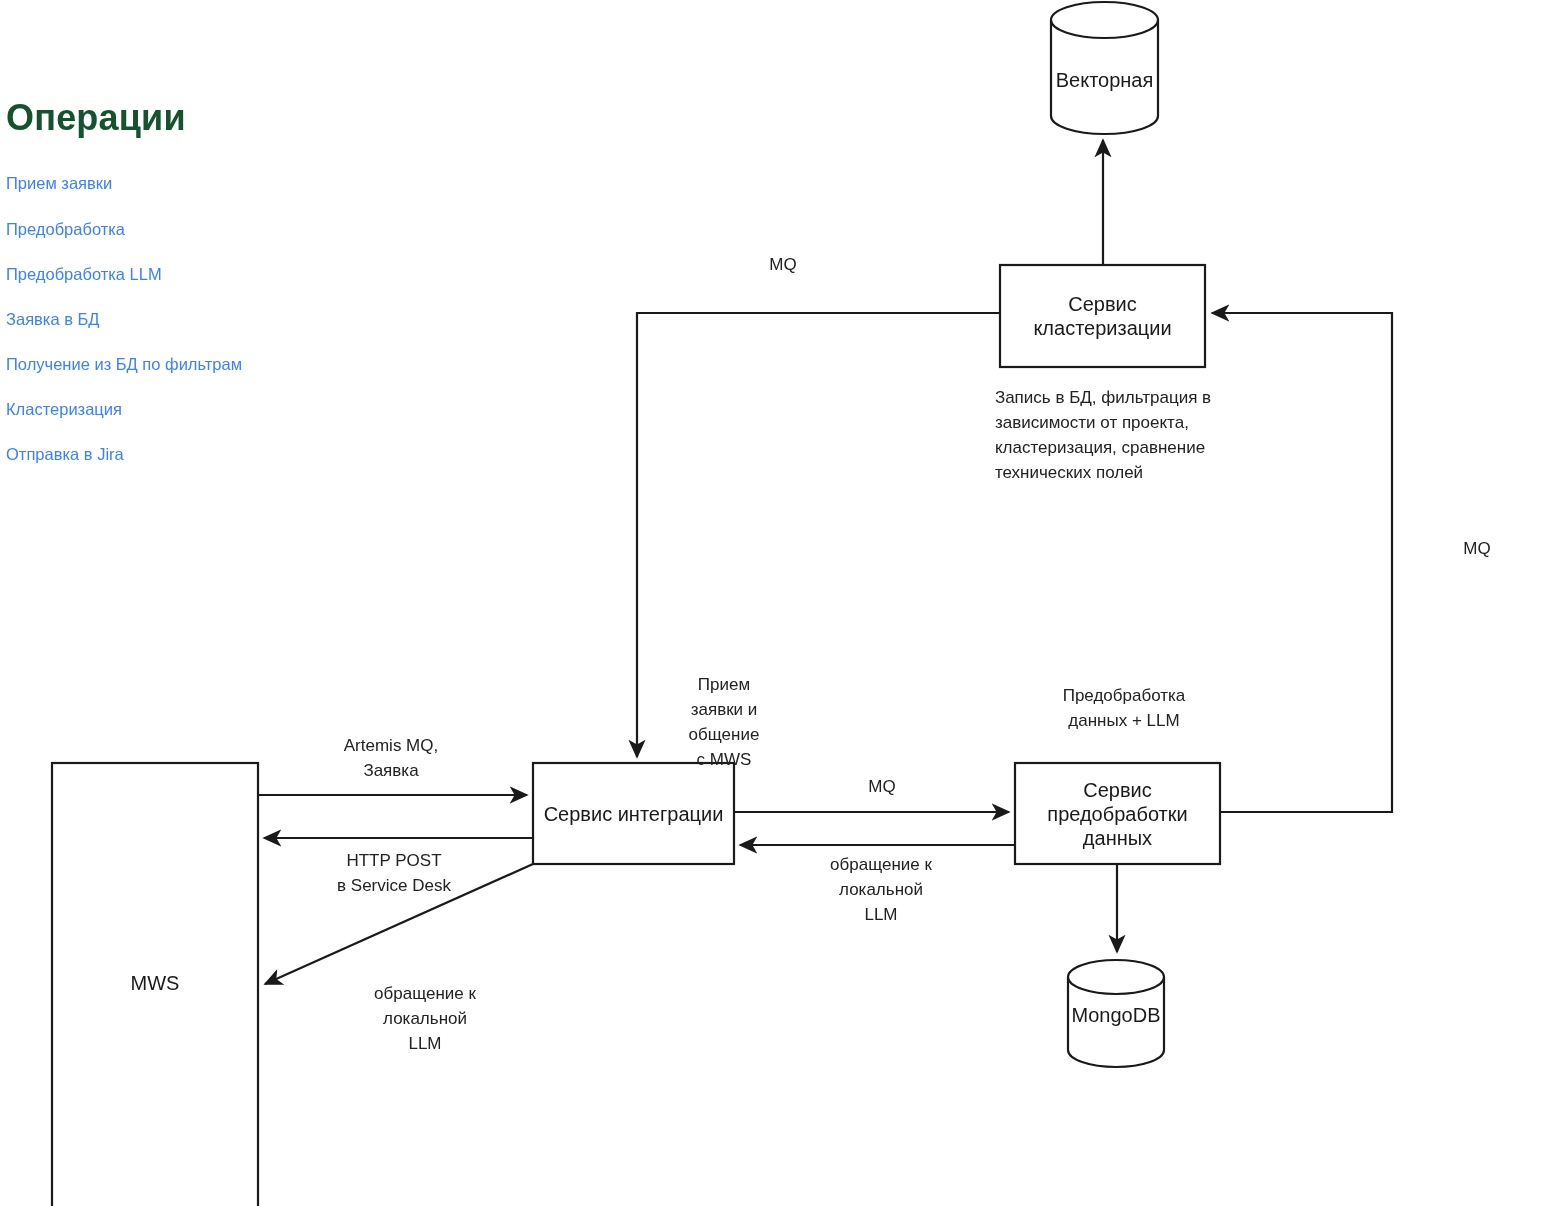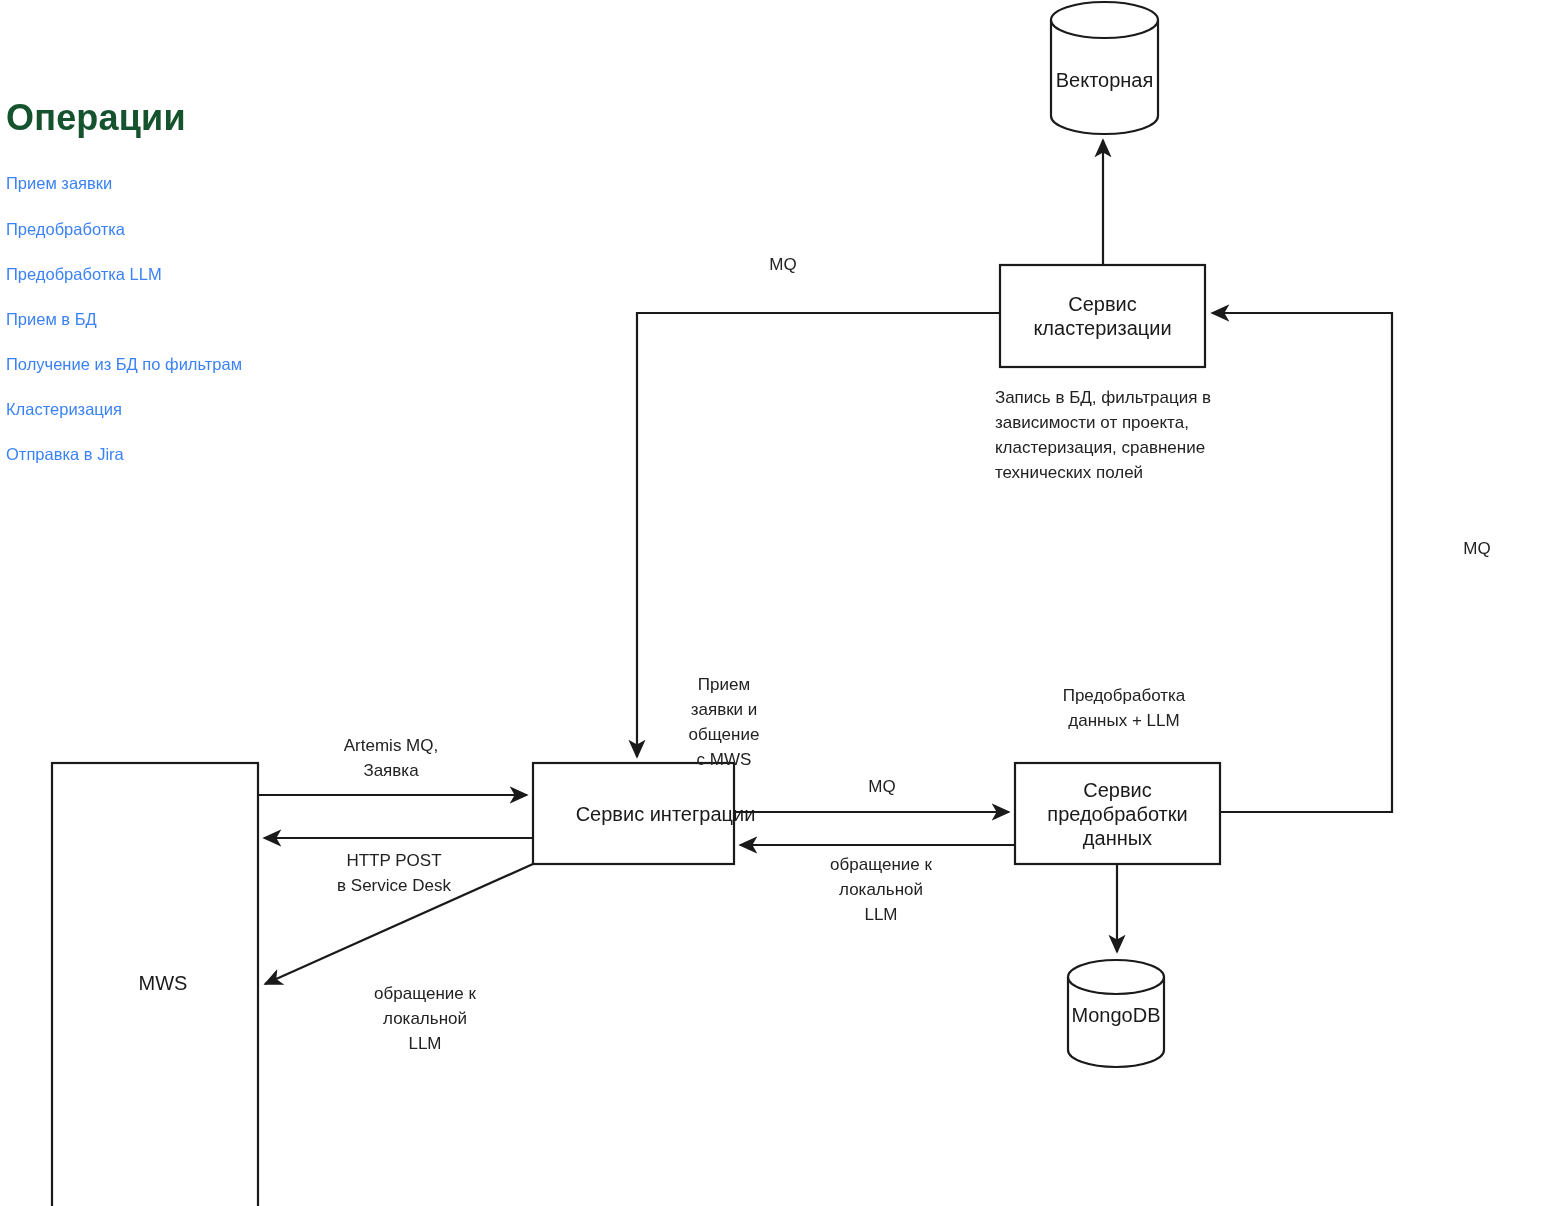--- a/index.html
+++ b/index.html
@@ -70,39 +70,39 @@
     <line x1="1117" y1="864" x2="1117" y2="952" marker-end="url(#arrow)"></line>
 
   </g>
 </svg>
 
 <div class="ops-title">Операции</div>
 
 <div class="ops-item" style="top:174px">Прием заявки</div>
 <div class="ops-item" style="top:220px">Предобработка</div>
 <div class="ops-item" style="top:265px">Предобработка LLM</div>
-<div class="ops-item" style="top:310px">Прием в БД</div>
+<div class="ops-item" style="top:310px">Заявка в БД</div>
 <div class="ops-item" style="top:355px">Получение из БД по фильтрам</div>
 <div class="ops-item" style="top:400px">Кластеризация</div>
 <div class="ops-item" style="top:445px">Отправка в Jira</div>
 
 <div class="node-text" style="left:1051px;top:60px;width:107px;height:40px;">Векторная</div>
 
 <div class="node-text" style="left:1000px;top:265px;width:205px;height:102px;white-space:pre-line;">Сервис
 кластеризации</div>
 
-<div class="node-text" style="left:533px;top:763px;width:201px;height:101px;white-space:pre-line;padding-left:32px;">Сервис интеграции</div>
+<div class="node-text" style="left:533px;top:763px;width:201px;height:101px;white-space:pre-line;">Сервис интеграции</div>
 
 <div class="node-text" style="left:1015px;top:763px;width:205px;height:101px;white-space:pre-line;">Сервис
 предобработки
 данных</div>
 
 <div class="node-text" style="left:1068px;top:1000px;width:96px;height:30px;">MongoDB</div>
 
-<div class="node-text" style="left:52px;top:968px;width:206px;height:30px;margin-left:8px;">MWS</div>
+<div class="node-text" style="left:52px;top:968px;width:206px;height:30px;">MWS</div>
 
 <div class="lbl ctr" style="left:1103px;top:385px;white-space:pre-line;text-align:left;">Запись в БД, фильтрация в
 зависимости от проекта,
 кластеризация, сравнение
 технических полей</div>
 
 <div class="lbl ctr" style="left:1124px;top:683px;white-space:pre-line;text-align:center;">Предобработка
 данных + LLM</div>
 
 <div class="lbl ctr" style="left:783px;top:252px;">MQ</div>

